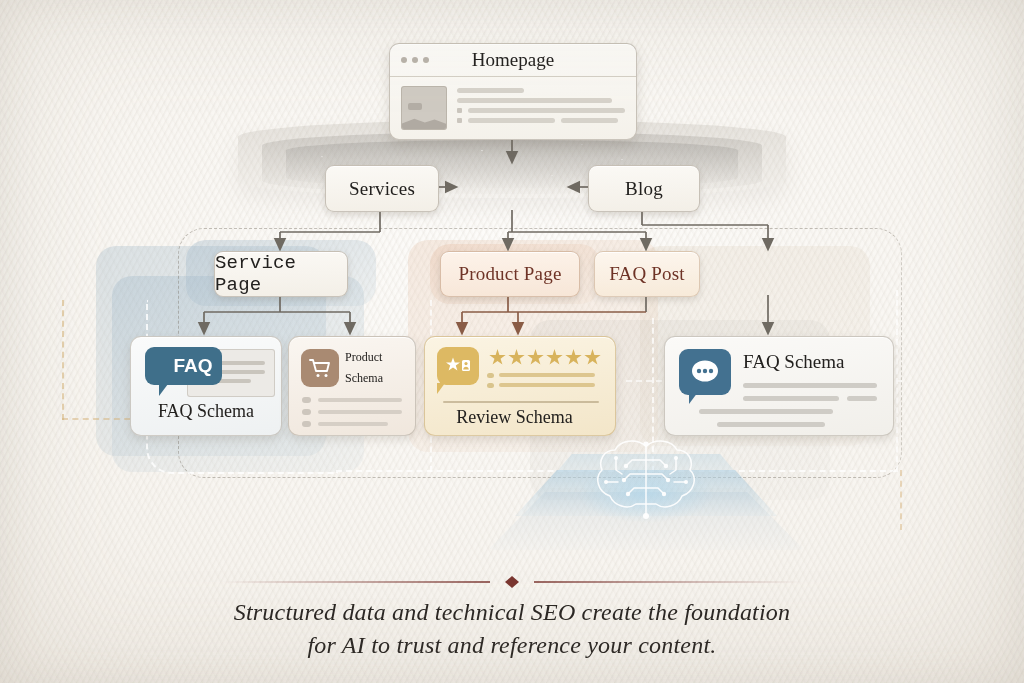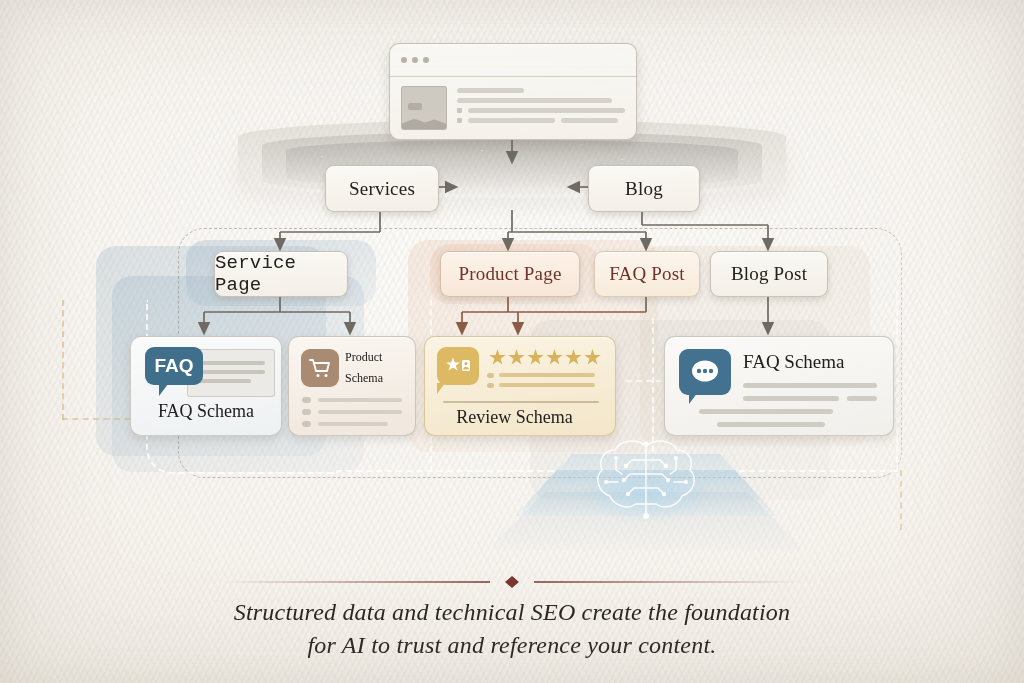--- a/index.html
+++ b/index.html
@@ -125,21 +125,21 @@
     border:1px solid rgba(166,158,146,.5);
     box-shadow:0 4px 10px rgba(120,110,96,.20), inset 0 1px 0 rgba(255,255,255,.8);
     overflow:hidden;}
   .card.blue{background:linear-gradient(172deg,#fafbfb 0%,#eef1f2 100%);}
   .card.tan{background:linear-gradient(172deg,#faf6f1 0%,#f0e7dd 100%);}
   .card.gold{background:linear-gradient(172deg,#fbf4e3 0%,#f3e6c9 100%);
     border-color:rgba(196,168,112,.55);}
   .card.plain{background:linear-gradient(172deg,#fbfaf8 0%,#f1efea 100%);}
 
   .sq-icon{position:absolute;border-radius:9px;display:flex;align-items:center;justify-content:center;}
-  .faq-badge{background:#3f6f8a;color:#fff;font-weight:bold;font-family:"Liberation Sans",sans-serif;}
+  .faq-badge{background:#3f6f8a;color:#fff;font-weight:bold;font-family:"Liberation Sans",sans-serif;padding-left:19px;}
   .faq-badge::after{content:"";position:absolute;left:14px;bottom:-11px;width:0;height:0;
     border-left:9px solid #3f6f8a;border-right:9px solid transparent;border-bottom:12px solid transparent;}
 
   .card-title{position:absolute;color:#23211f;}
   .skel{position:absolute;border-radius:3px;}
 
   .star{position:relative;display:inline-block;width:17px;height:17px;
     background:#d8b35c;
     clip-path:polygon(50% 0%,61% 35%,98% 35%,68% 57%,79% 91%,50% 70%,21% 91%,32% 57%,2% 35%,39% 35%);}
 
@@ -248,20 +248,21 @@
     </g>
   </svg>
 
   <div class="browser">
     <div class="browser-bar">
       <div class="dots">
         <span class="dot"></span>
           <span class="dot"></span>
           <span class="dot"></span>
       </div>
+      <div class="browser-title">Homepage</div>
     </div>
     <div class="browser-body">
       <div class="thumb"></div>
       <div class="lines">
         <div class="ln w40"></div>
         <div class="ln w92"></div>
         <div class="bullet-row">
             <span class="bullet"></span>
             <div class="ln w85" style="flex:1"></div>
           </div>
@@ -282,23 +283,20 @@
   </div>
 
   <div class="node" style="left:214px;top:251px;width:132px;height:44px;font-family:Liberation Mono, monospace;">
     <span>Service Page</span>
   </div>
   <div class="node warm" style="left:440px;top:251px;width:138px;height:44px;">
     <span>Product Page</span>
   </div>
   <div class="node warm-soft" style="left:594px;top:251px;width:104px;height:44px;">
     <span>FAQ Post</span>
-  </div>
-  <div class="node" style="left:710px;top:251px;width:116px;height:44px;">
-    <span>Blog Post</span>
   </div>
 
   <div class="card blue" style="left:130px;top:336px;width:150px;height:98px;">
     <div class="skel" style="left:56px;top:12px;width:86px;height:46px;background:#eceae6;border:1px solid rgba(180,174,164,.5);border-radius:3px;"></div>
     <div class="skel" style="left:62px;top:24px;width:72px;height:4px;background:#c9c5bd;"></div>
     <div class="skel" style="left:62px;top:33px;width:72px;height:4px;background:#c9c5bd;"></div>
     <div class="skel" style="left:62px;top:42px;width:58px;height:4px;background:#c9c5bd;"></div>
     <div class="sq-icon faq-badge" style="left:14px;top:10px;width:58px;height:38px;font-size:19px;">
       <span>FAQ</span>
     </div>

